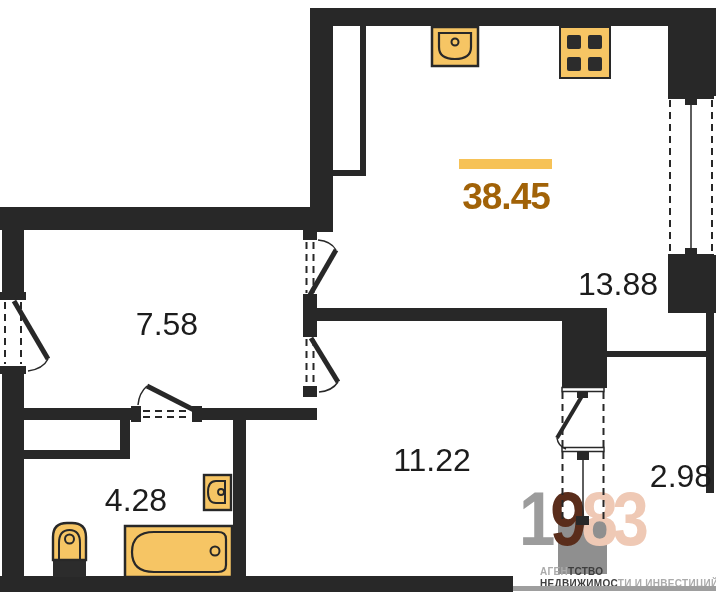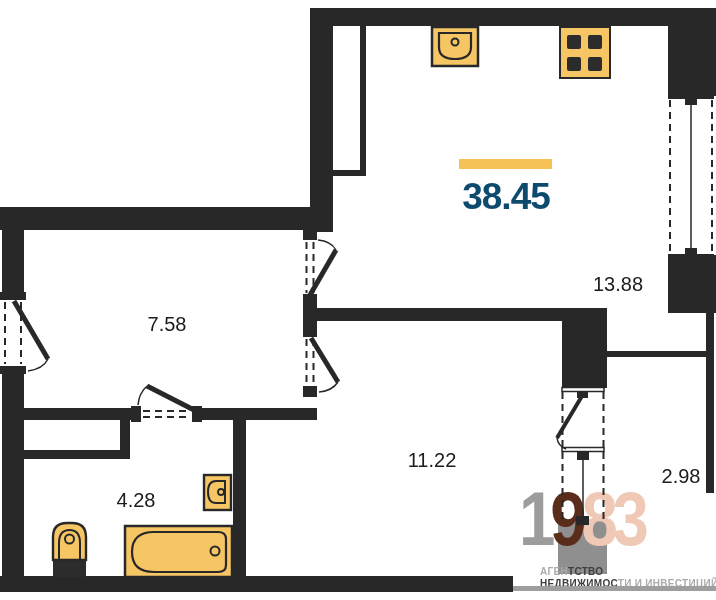--- a/index.html
+++ b/index.html
@@ -3,25 +3,25 @@
 <meta charset="utf-8">
 <style>
   html,body{margin:0;padding:0;background:#ffffff;}
   .canvas{
     position:relative;width:716px;height:600px;background:#ffffff;overflow:hidden;
     font-family:"Liberation Sans", sans-serif;
   }
   .canvas svg{position:absolute;left:0;top:0;}
   .area-label{
     position:absolute;transform:translate(-50%,-50%);
-    font-size:20px;color:#1c1c1c;white-space:nowrap;letter-spacing:0px;
+    font-size:32px;color:#1c1c1c;white-space:nowrap;letter-spacing:0px;
   }
   .total-wrap{position:absolute;left:459px;top:159px;width:94px;text-align:center;}
   .total-bar{width:93px;height:10px;background:#F6C257;}
-  .total-value{margin-top:7px;font-size:37px;font-weight:bold;color:#0c4a6e;letter-spacing:-1px;}
+  .total-value{margin-top:7px;font-size:37px;font-weight:bold;color:#a16207;letter-spacing:-1px;}
   
   .logo{position:absolute;left:513px;top:495px;width:203px;height:100px;}
   .logo-square{position:absolute;left:45px;top:25px;width:49px;height:54px;background:#8F8F8F;}
   .logo-digits{
     position:absolute;left:6px;top:-14px;display:flex;
     font-size:76px;font-weight:bold;line-height:1;letter-spacing:-6px;
     transform:scaleX(0.86);transform-origin:left top;
   }
   .d1{color:#9C9C9C;}
   .d9{color:#5A2D1B;}

